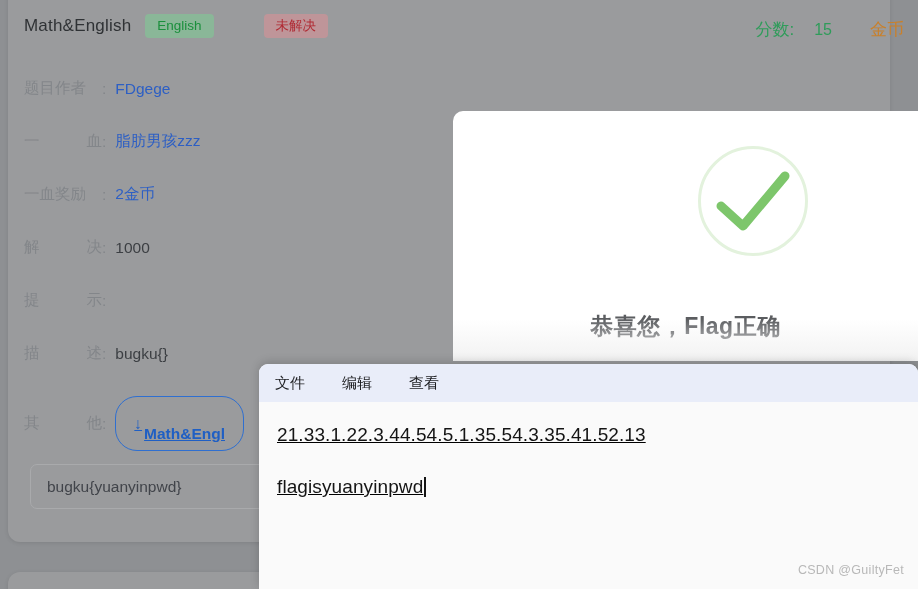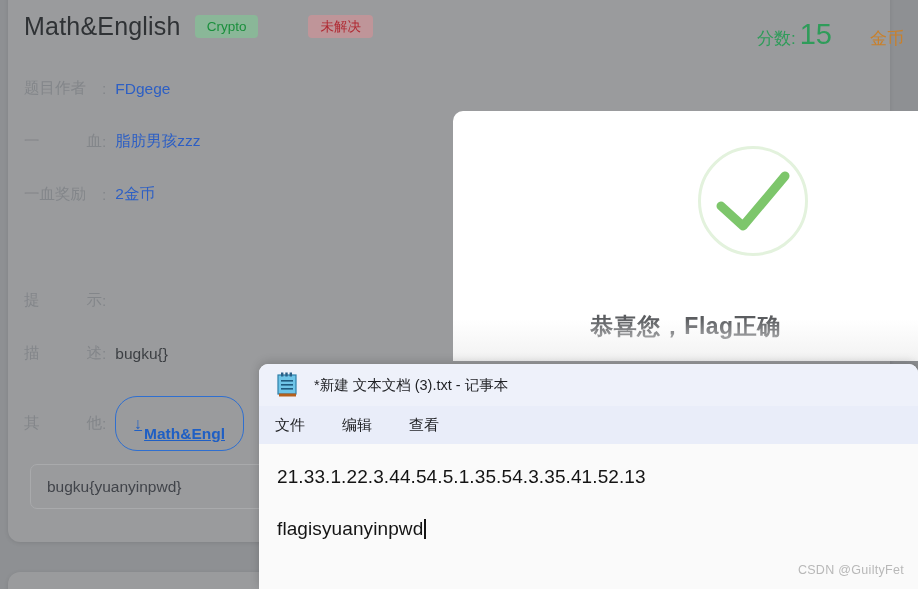--- a/index.html
+++ b/index.html
@@ -12,21 +12,21 @@
   #page-dim{position:absolute;inset:0;background:#8e9093;}
   .card{
     position:absolute;background:#9a9b9d;border-radius:12px;
     box-shadow:0 1px 4px rgba(0,0,0,0.10);
   }
   #challenge-card{left:8px;top:-14px;width:882px;height:556px;}
   #lower-card{left:8px;top:572px;width:882px;height:40px;}
 
   
   #title-row{position:absolute;left:24px;top:14px;display:flex;align-items:center;gap:14px;}
-  #page-title{font-size:25px;color:#2f3235;letter-spacing:.2px;line-height:1;}
+  #page-title{font-size:17px;color:#2f3235;letter-spacing:.2px;line-height:1;}
   .tag{
     font-size:13.5px;padding:5px 12px;border-radius:4px;line-height:1;
   }
   #tag-category{background:#8ab798;color:#1a8f3c;}
   #tag-status{background:#bf9599;color:#b02a33;margin-left:36px;}
 
   
   .meta-row{position:absolute;left:24px;display:flex;align-items:center;font-size:15.5px;}
   .meta-label{color:#83868a;width:78px;display:flex;justify-content:space-between;}
   .meta-label.solid{display:block;text-align:left;}
@@ -55,21 +55,21 @@
   #flag-input{
     position:absolute;left:30px;top:464px;width:520px;height:45px;
     box-sizing:border-box;border:1px solid #a9aaac;border-radius:7px;
     background:transparent;color:#41444a;font-size:15.5px;
     padding:0 16px;font-family:inherit;
   }
 
   
   #score-area{position:absolute;right:0px;top:18px;display:flex;align-items:baseline;gap:38px;font-size:17px;}
   #score-label{color:#2f9c5a;}
-  #score-value{color:#2f9c5a;font-size:29px;margin-left:4px;}
+  #score-value{color:#2f9c5a;font-size:16px;margin-left:20px;}
   #coin-label{color:#c9802b;}
 
   
   #success-dialog{
     position:absolute;left:453px;top:111px;width:465px;height:250px;
     background:#ffffff;border-top-left-radius:10px;
     overflow:hidden;
   }
   #success-dialog:after{
     content:"";position:absolute;left:0;right:0;bottom:0;height:42px;
@@ -97,21 +97,21 @@
     padding-left:17px;gap:16px;
   }
   #notepad-icon{width:22px;height:26px;position:relative;flex:0 0 auto;}
   #notepad-title{font-size:14.5px;color:#1f2024;}
   #notepad-menubar{
     height:38px;background:#e9edf9;display:flex;align-items:center;
     padding-left:16px;gap:37px;
   }
   .menu-item{font-size:15px;color:#1d1e21;cursor:default;}
   #notepad-content{
-    background:#fafafa;padding:22px 0 0 18px;height:145px;box-sizing:border-box;
+    background:#fafafa;padding:22px 0 0 18px;height:145px;box-sizing:border-box;text-decoration:underline;
   }
   .np-line{font-size:19px;color:#141414;margin-bottom:30px;letter-spacing:.1px;}
   #np-caret{
     display:inline-block;width:1.5px;height:20px;background:#141414;
     vertical-align:-4px;margin-left:1px;
   }
 
   
   #watermark{
     position:absolute;right:14px;top:563px;font-size:12.5px;color:#b8b8b8;
@@ -121,21 +121,21 @@
 </head>
 <body>
 
 <div id="page-dim">
 
   <div class="card" id="challenge-card"></div>
   <div class="card" id="lower-card"></div>
 
   <div id="title-row">
     <div id="page-title">Math&amp;English</div>
-    <div class="tag" id="tag-category">Crypto</div>
+    <div class="tag" id="tag-category">English</div>
     <div class="tag" id="tag-status">未解决</div>
   </div>
 
   <div id="score-area" style="right:14px;">
     <div style="display:flex;align-items:baseline;">
       <span id="score-label">分数:</span>
       <span id="score-value">15</span>
     </div>
     <span id="coin-label">金币</span>
   </div>
@@ -154,20 +154,28 @@
     <span class="meta-colon">:</span>
     <span class="meta-value link">脂肪男孩zzz</span>
   </div>
 
   <div class="meta-row" id="row-reward">
     <span class="meta-label solid">一血奖励</span>
     <span class="meta-colon">:</span>
     <span class="meta-value link">2金币</span>
   </div>
 
+  <div class="meta-row" id="row-solved">
+    <span class="meta-label">
+      <span>解</span>
+      <span>决</span>
+    </span>
+    <span class="meta-colon">:</span>
+    <span class="meta-value">1000</span>
+  </div>
 
   <div class="meta-row" id="row-hint">
     <span class="meta-label">
       <span>提</span>
       <span>示</span>
     </span>
     <span class="meta-colon">:</span>
     <span class="meta-value"></span>
   </div>
 
@@ -197,35 +205,20 @@
 
 <div id="success-dialog">
   <div id="success-check-circle"></div>
   <svg id="success-check-icon" width="76" height="70" viewBox="0 0 76 70">
     <polyline points="6,40 28,60 70,10" fill="none" stroke="#7dc66b" stroke-width="9" stroke-linecap="round" stroke-linejoin="round"></polyline>
   </svg>
   <div id="success-text">恭喜您，Flag正确</div>
 </div>
 
 <div id="notepad-window">
-  <div id="notepad-titlebar">
-    <span id="notepad-icon">
-      <svg width="22" height="26" viewBox="0 0 22 26">
-        <rect x="2" y="3" width="18" height="19" fill="#6fc5e8" stroke="#2e7fa8" stroke-width="1.2"></rect>
-        <rect x="3" y="21.5" width="17" height="3" fill="#b5601c"></rect>
-        <rect x="5" y="0.5" width="2.4" height="4" fill="#2a5f86"></rect>
-        <rect x="9.3" y="0.5" width="2.4" height="4" fill="#2a5f86"></rect>
-        <rect x="13.6" y="0.5" width="2.4" height="4" fill="#2a5f86"></rect>
-        <rect x="5" y="8" width="12" height="1.6" fill="#1f5b80"></rect>
-        <rect x="5" y="12" width="12" height="1.6" fill="#1f5b80"></rect>
-        <rect x="5" y="16" width="12" height="1.6" fill="#1f5b80"></rect>
-      </svg>
-    </span>
-    <span id="notepad-title">*新建 文本文档 (3).txt - 记事本</span>
-  </div>
 
   <div id="notepad-menubar">
     <span class="menu-item">文件</span>
     <span class="menu-item">编辑</span>
     <span class="menu-item">查看</span>
   </div>
 
   <div id="notepad-content">
     <div class="np-line">21.33.1.22.3.44.54.5.1.35.54.3.35.41.52.13</div>
     <div class="np-line"><span>flagisyuanyinpwd</span><span id="np-caret"></span></div>

